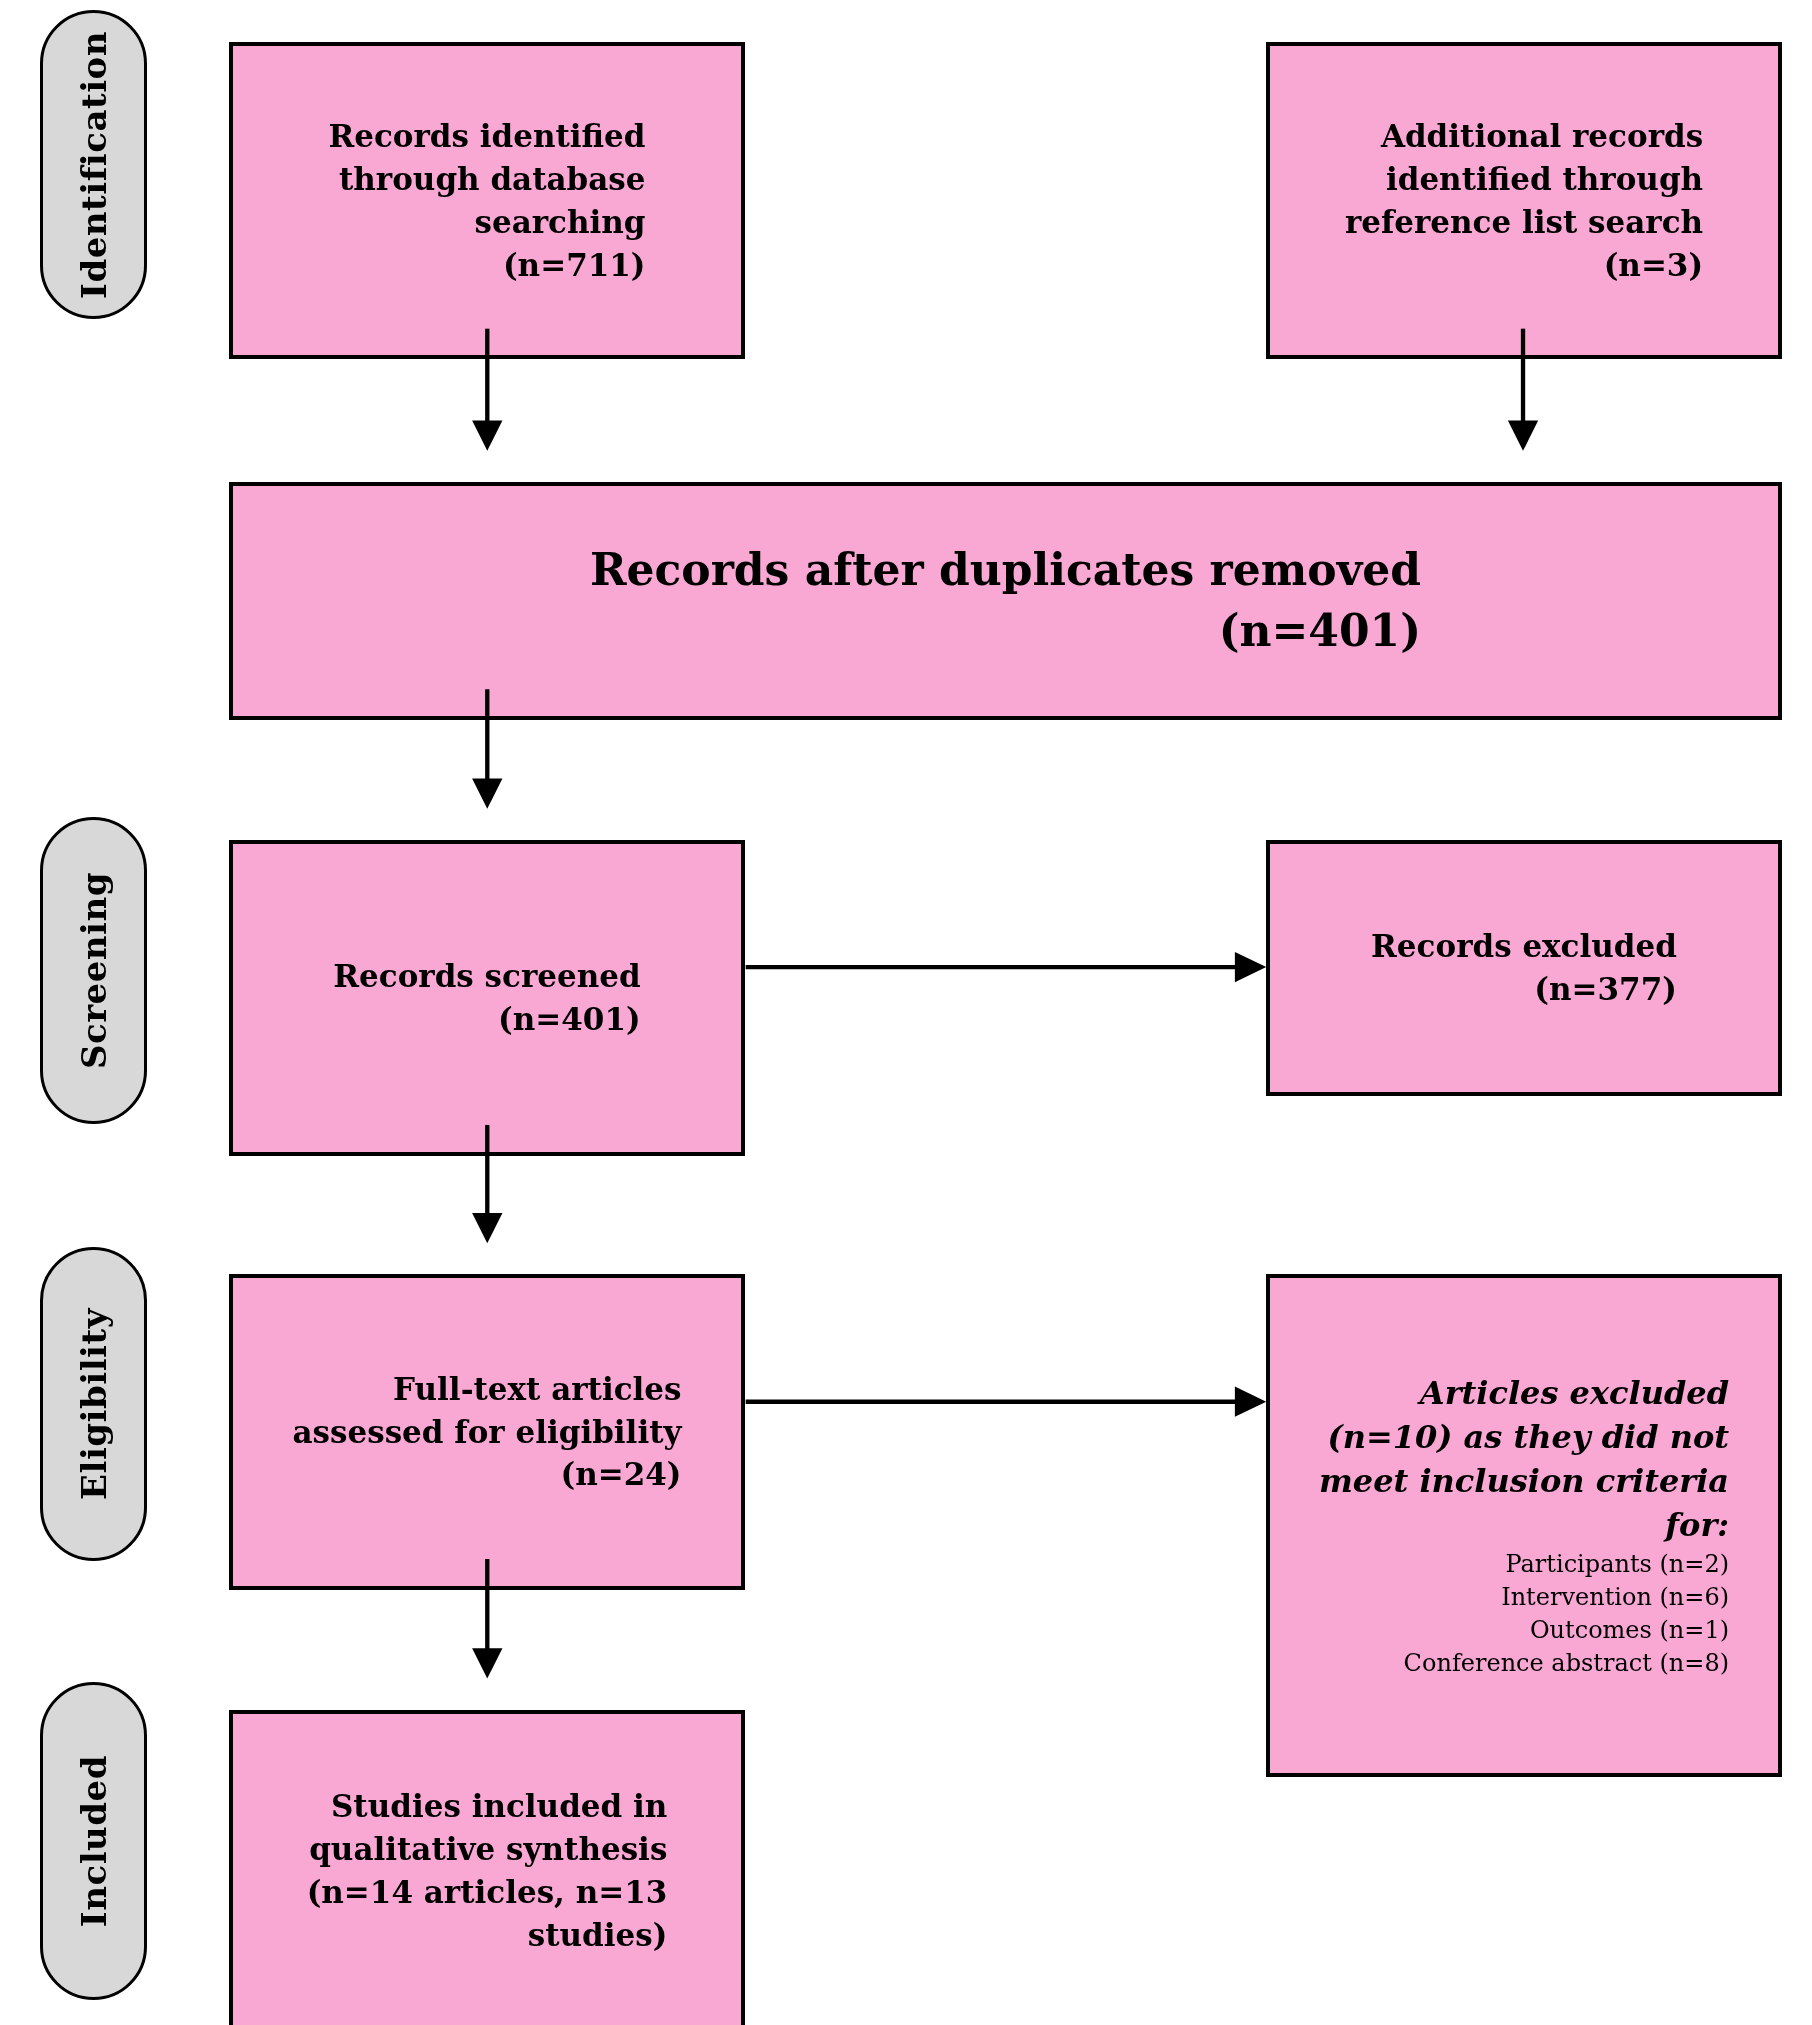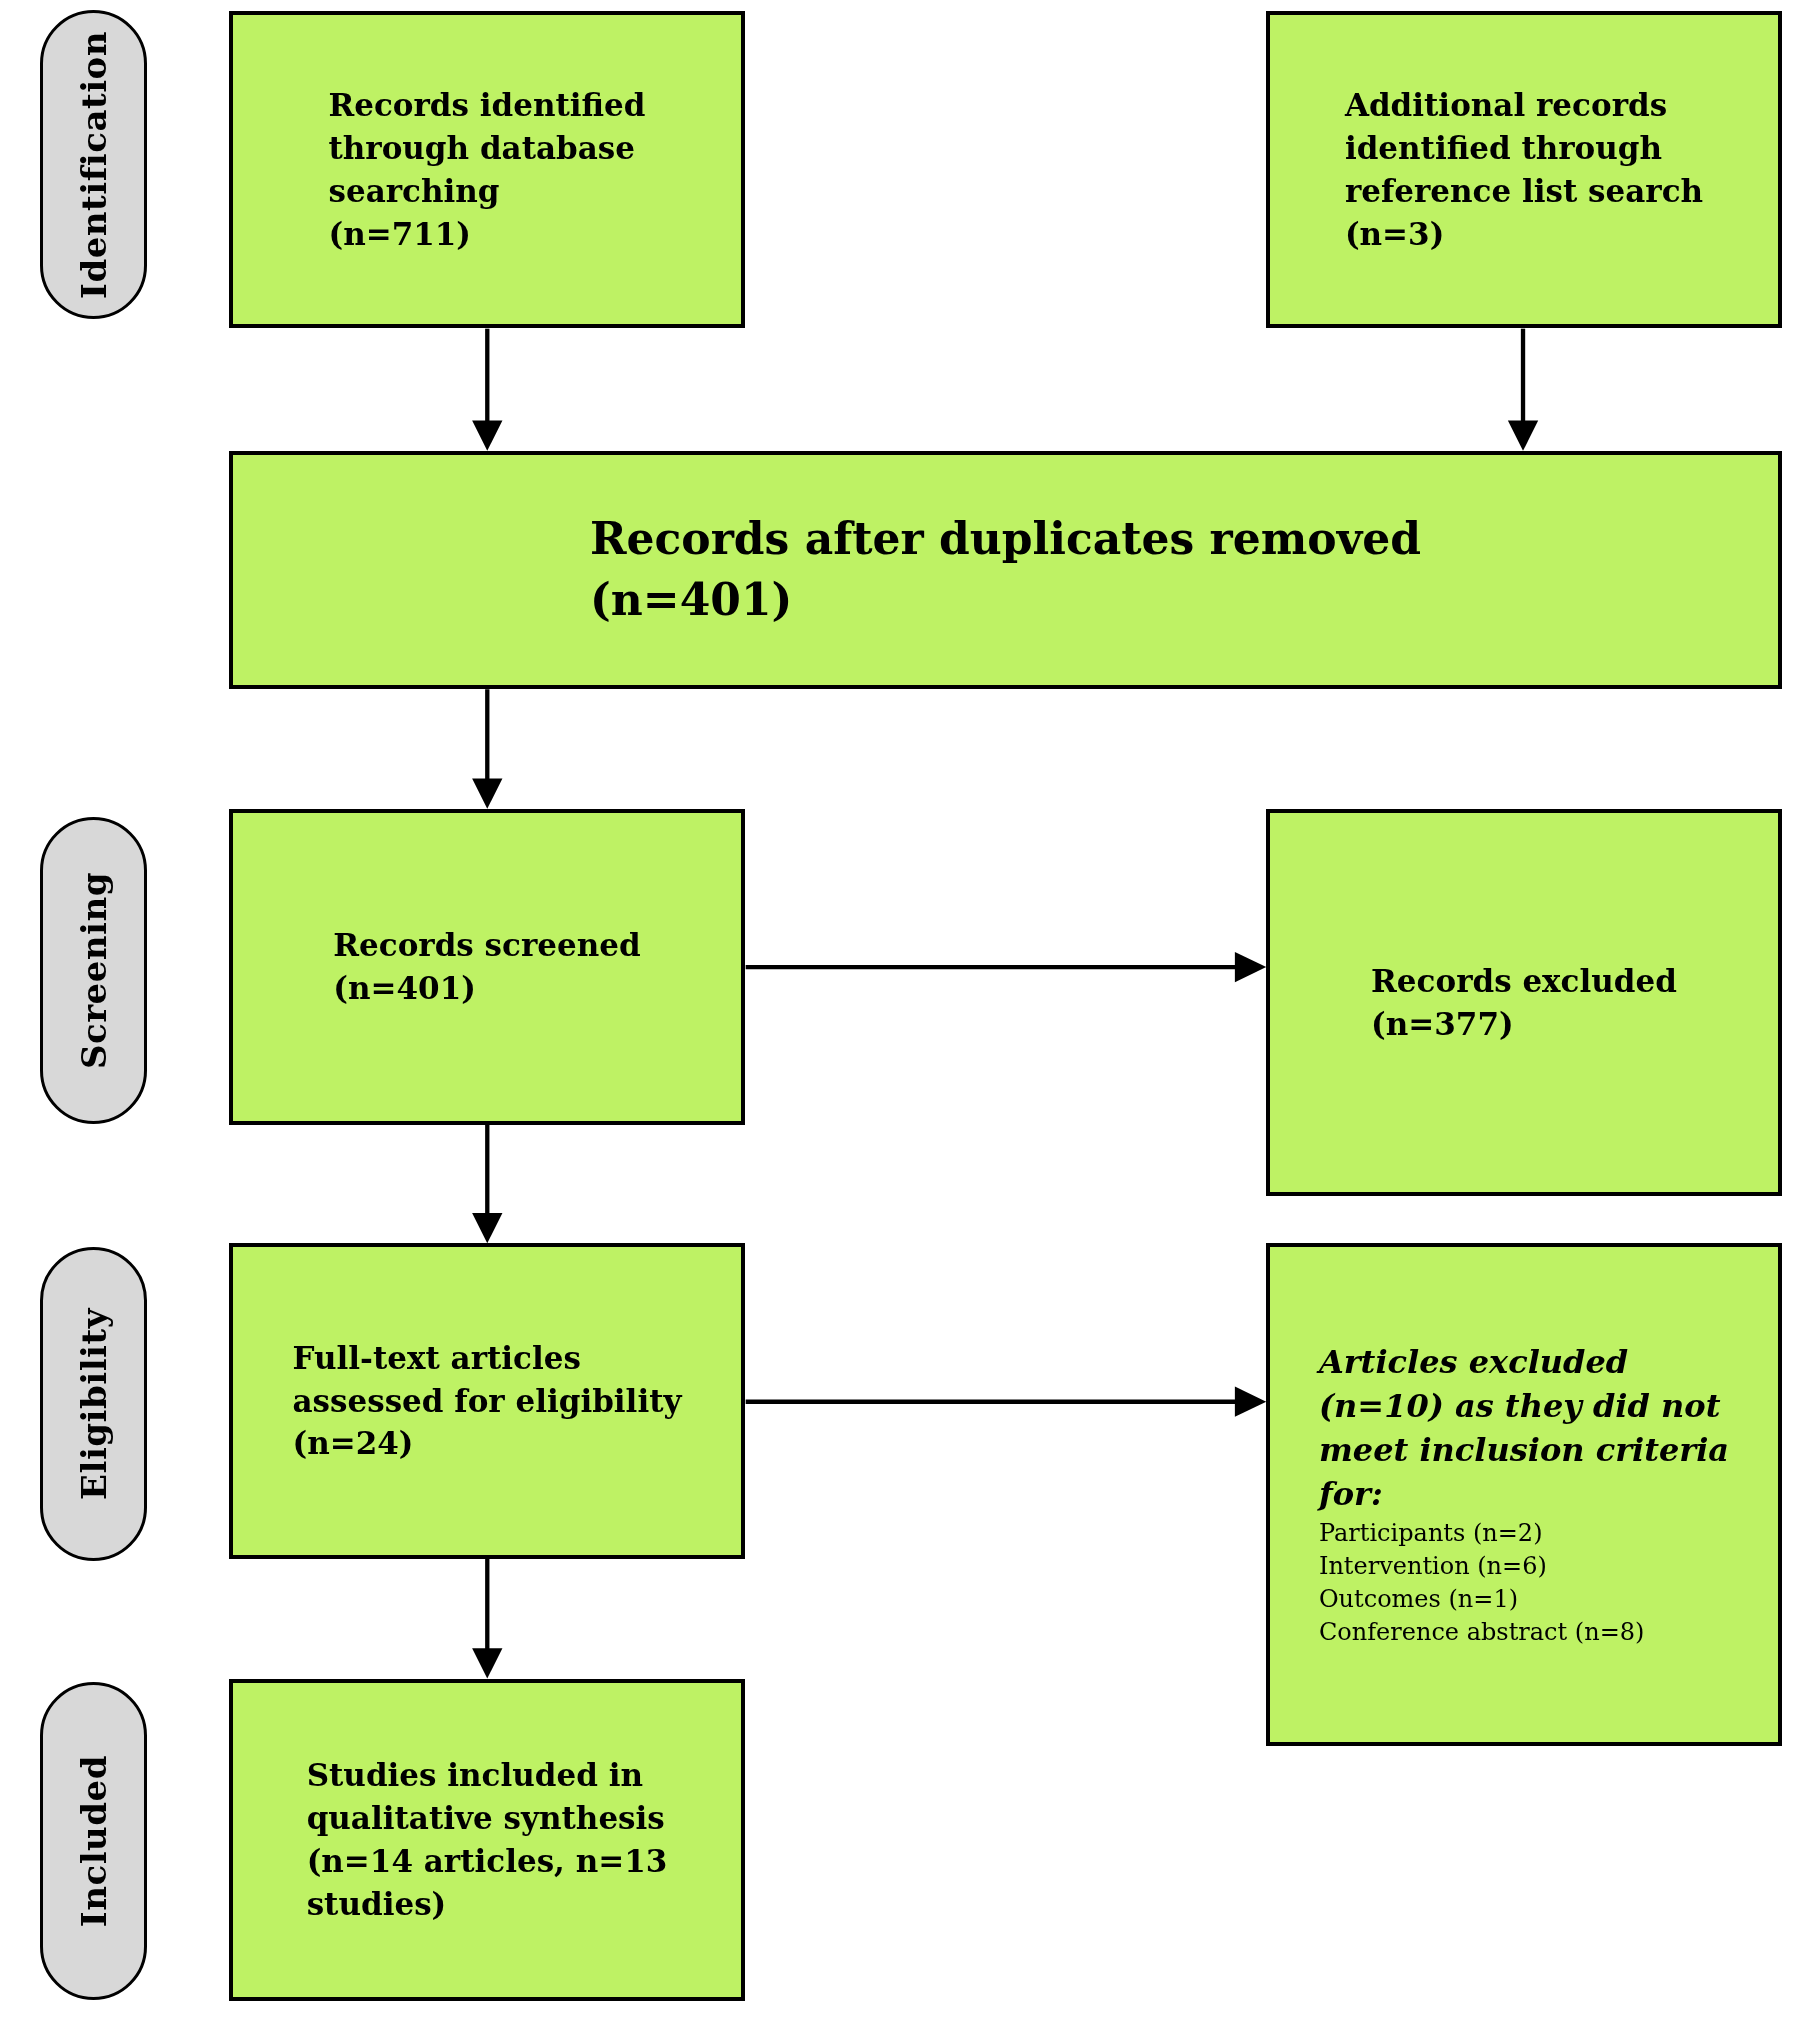--- a/index.html
+++ b/index.html
@@ -16,27 +16,28 @@
   }
   .canvas {
     position: absolute;
     left: 0; top: 0;
     width: 1813px;
     height: 2025px;
   }
   .box {
     position: absolute;
     border: 4.9px solid #000000;
-    background: #bef264;
+    background: #f9a8d4;
     display: flex;
     align-items: center;
     justify-content: center;
-    text-align: left;
+    text-align: right;
     box-sizing: border-box;
     padding: 5.4px 9.7px;
+    margin-top: 31px;
   }
   .box .txt {
     white-space: pre-line;
     font-weight: bold;
     font-size: 31px;
     line-height: 1.38;
   }
   .box .txt-wide {
     font-size: 44px;
   }
@@ -113,21 +114,21 @@
   <div class="box" style="left:229px; top:451px; width:1553px; height:238px;">
     <span class="txt txt-wide">Records after duplicates removed
 (n=401)</span>
   </div>
 
   <div class="box" style="left:229px; top:809px; width:516px; height:316px;">
     <span class="txt">Records screened
 (n=401)</span>
   </div>
 
-  <div class="box" style="left:1266px; top:809px; width:516px; height:387px;">
+  <div class="box" style="left:1266px; top:809px; width:516px; height:256px;">
     <span class="txt">Records excluded
 (n=377)</span>
   </div>
 
   <div class="box" style="left:229px; top:1243px; width:516px; height:316px;">
     <span class="txt">Full-text articles
 assessed for eligibility
 (n=24)</span>
   </div>
 

